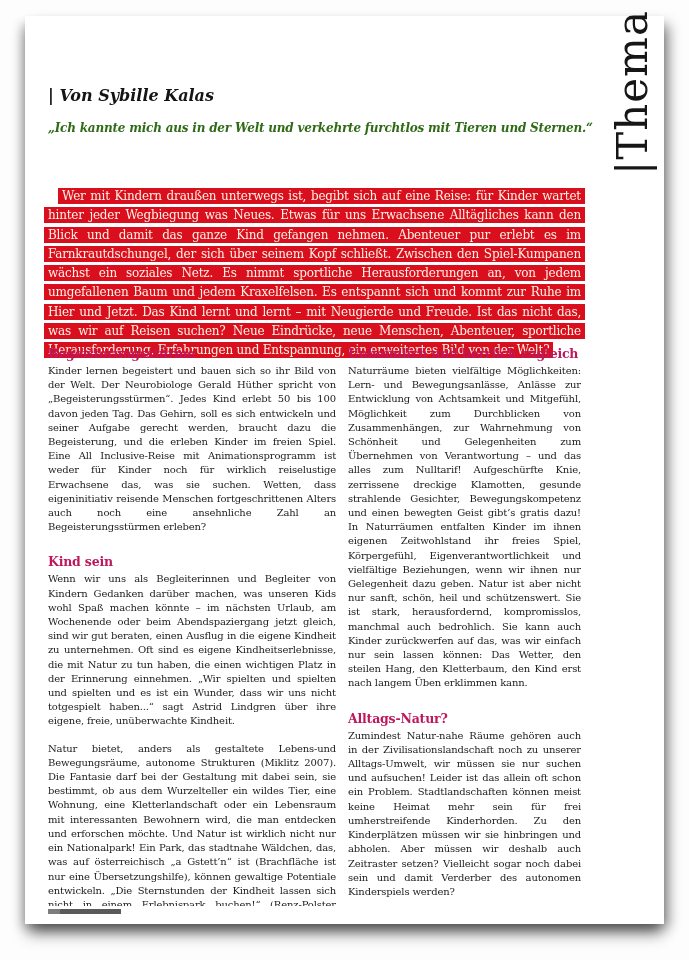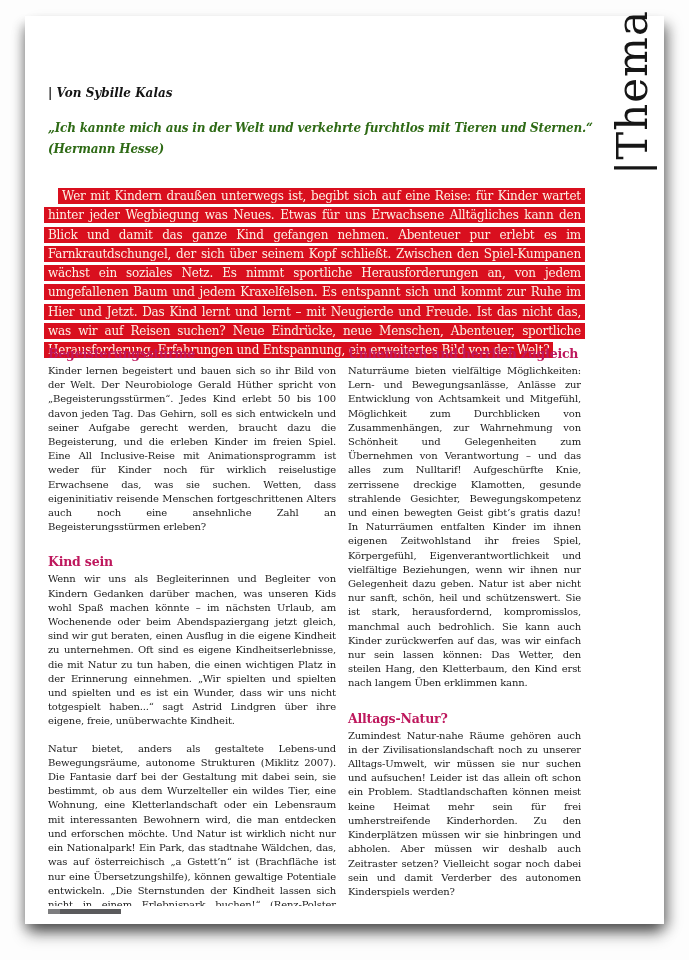--- a/index.html
+++ b/index.html
@@ -16,21 +16,21 @@
                 7px 6px 12px -2px rgba(0,0,0,.35),
                 0 12px 14px -2px rgba(0,0,0,.42);
   }
   .title{
     position:absolute;left:23px;top:28px;
     font-size:26px;letter-spacing:-.5px;color:#141414;font-weight:normal;
     white-space:nowrap;
   }
   .byline{
     position:absolute;left:23px;top:70px;
-    font-size:12px;font-style:italic;font-weight:bold;color:#141414;
+    font-size:16px;font-style:italic;font-weight:bold;color:#141414;
   }
   .quote{
     position:absolute;left:23px;top:102px;width:545px;
     font-size:12px;font-style:italic;font-weight:bold;
     color:var(--quote-green,#2f6b16);line-height:21px;letter-spacing:-.2px;
   }
   .lead{
     position:absolute;left:19px;top:159px;width:541px;
     font-size:12px;line-height:19.3px;
     letter-spacing:-.2px;text-align:justify;text-indent:14px;
@@ -77,21 +77,20 @@
 <body>
 
 <div class="canvas">
   <div class="page">
 
 
     <div class="byline">| Von Sybille Kalas</div>
 
     <div class="quote">
       <div>„Ich kannte mich aus in der Welt und verkehrte furchtlos mit Tieren und Sternen.“</div>
-      <div>(Hermann Hesse)</div>
     </div>
 
     <p class="lead"><span class="hl">Wer mit Kindern draußen unterwegs ist, begibt sich auf eine Reise: für Kinder wartet hinter jeder Wegbiegung was Neues. Etwas für uns Erwachsene Alltägliches kann den Blick und damit das ganze Kind gefangen nehmen. Abenteuer pur erlebt es im Farnkrautdschungel, der sich über seinem Kopf schließt. Zwischen den Spiel-Kumpanen wächst ein soziales Netz. Es nimmt sportliche Herausforderungen an, von jedem umgefallenen Baum und jedem Kraxelfelsen. Es entspannt sich und kommt zur Ruhe im Hier und Jetzt. Das Kind lernt und lernt – mit Neugierde und Freude. Ist das nicht das, was wir auf Reisen suchen? Neue Eindrücke, neue Menschen, Abenteuer, sportliche Herausforderung, Erfahrungen und Entspannung, ein erweitertes Bild von der Welt?</span></p>
 
     <div class="columns">
       <div class="col col-left">
         <section>
           <h3>Begeisterungsstürme</h3>
           <p>Kinder lernen begeistert und bauen sich so ihr Bild von der Welt. Der Neurobiologe Gerald Hüther spricht von „Begeisterungsstürmen“. Jedes Kind erlebt 50 bis 100 davon jeden Tag. Das Gehirn, soll es sich entwickeln und seiner Aufgabe gerecht werden, braucht dazu die Begeisterung, und die erleben Kinder im freien Spiel. Eine All Inclusive-Reise mit Animationsprogramm ist weder für Kinder noch für wirklich reiselustige Erwachsene das, was sie suchen. Wetten, dass eigeninitiativ reisende Menschen fortgeschrittenen Alters auch noch eine ansehnliche Zahl an Begeisterungsstürmen erleben?</p>
         </section>

